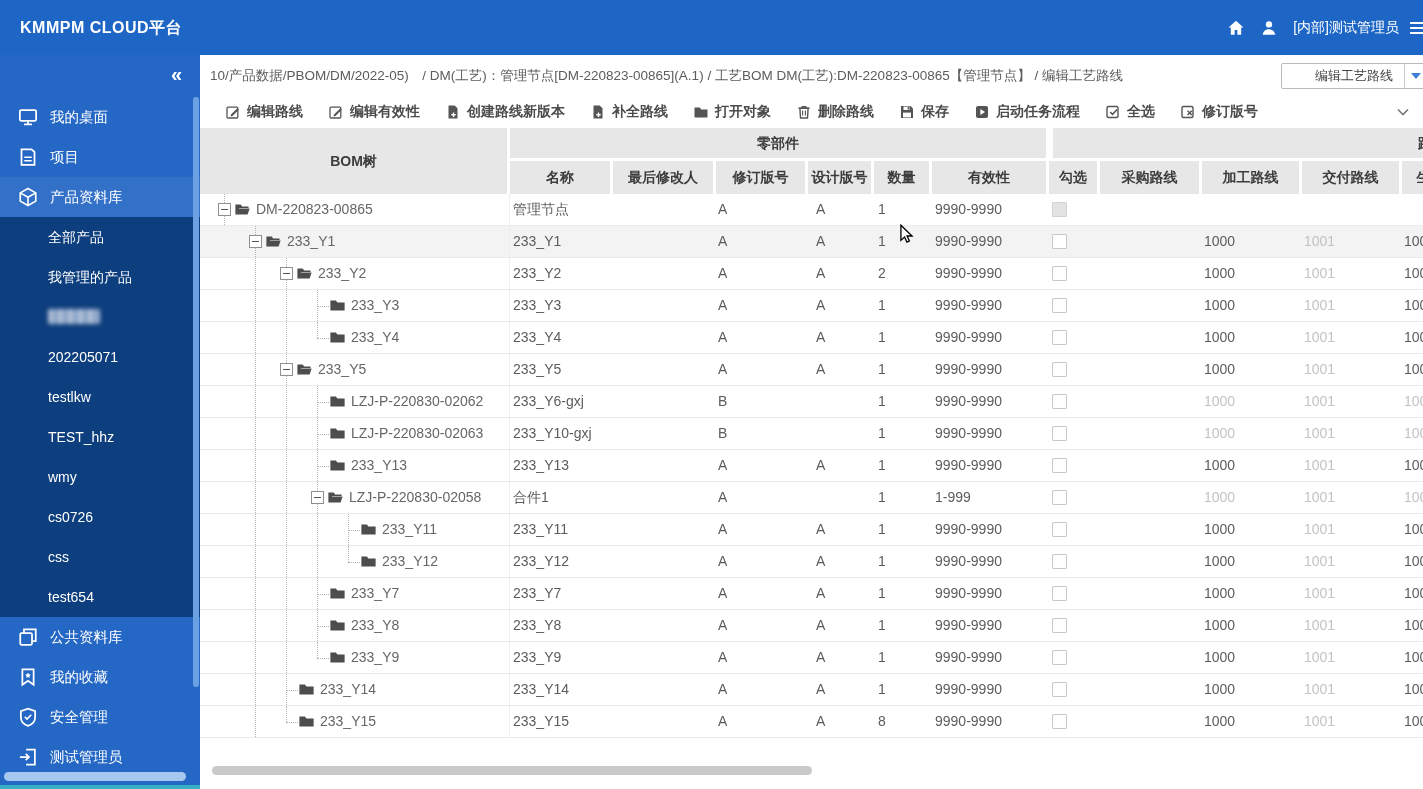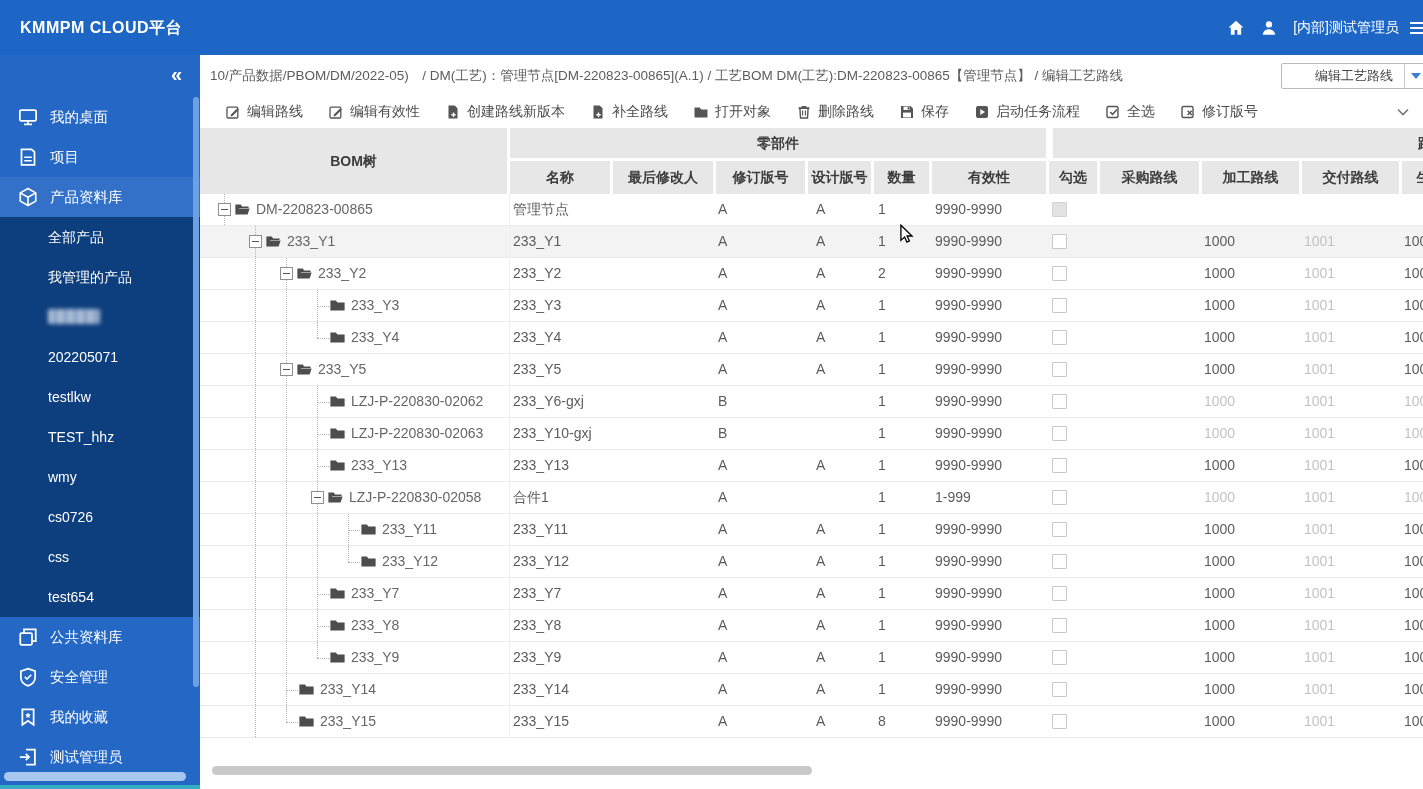--- a/index.html
+++ b/index.html
@@ -35,21 +35,21 @@
 
   
   .crumbrow { position:absolute; left:200px; top:55px; width:1223px; height:41px; background:#fff; }
   .crumb { position:absolute; left:10px; top:0; line-height:41px; color:#5c5c5c; font-size:13.5px; white-space:nowrap; }
   .ddl { position:absolute; left:1081px; top:8px; width:146px; height:26px; border:1px solid #b9b9b9; border-radius:2px; background:#fff; cursor:pointer; }
   .ddl .ddl-val { position:absolute; left:8px; top:0; line-height:24px; font-size:13px; color:#444;margin-left:25px; }
   .ddl .ddl-btn { position:absolute; right:0; top:0; width:22px; height:24px; border-left:1px solid #c9c9c9; display:flex; align-items:center; justify-content:center; }
   .ddl .arr { width:0; height:0; border-left:5px solid transparent; border-right:5px solid transparent; border-top:6px solid #3b7fd4; }
 
   
-  .toolrow { position:absolute; left:200px; top:96px; width:1223px; height:32px; background:#fff; display:flex; align-items:center; }
+  .toolrow { position:absolute; left:200px; top:96px; width:1223px; height:32px; background:#fff; display:flex; align-items:center;font-weight:bold; }
   .tbtn { display:flex; align-items:center; margin-left:25px; color:#4c4c4c; font-size:14px; cursor:pointer; white-space:nowrap; }
   .tbtn .ticon { width:16px; height:16px; margin-right:6px; display:flex; }
   .tool-chev { position:absolute; right:12px; top:8px; cursor:pointer; display:flex; }
 
   
   .thead { position:absolute; left:200px; top:128px; height:66px; width:1223px; overflow:hidden; white-space:nowrap; font-size:14px; color:#3c3c3c; font-weight:bold; }
   .th-bom { position:absolute; left:0; top:0; width:310px; height:66px; background:#e7e7e7; border-right:3px solid #fff; text-align:center; line-height:66px; }
   .th-right { position:absolute; left:310px; top:0; }
   .g-row { height:33px; }
   .g { display:inline-block; height:33px; line-height:30px; background:#e7e7e7; border-right:3px solid #fff; border-bottom:3px solid #fff; text-align:center; vertical-align:top; }
@@ -150,34 +150,34 @@
           <svg width="20" height="20" viewBox="0 0 16 16">
             <rect x="1.8" y="4.8" width="9.4" height="9.4" rx="1" fill="none" stroke="#fff" stroke-width="1.4"></rect>
             <path d="M4.8 4.8V1.8h9.4v9.4h-3" fill="none" stroke="#fff" stroke-width="1.4"></path>
           </svg>
         </span>
         <span>公共资料库</span>
       </div>
       <div class="nav-item">
         <span class="nicon">
           <svg width="20" height="20" viewBox="0 0 16 16">
-            <path d="M8 1.3l5.7 2v4.9c0 3.5-2.4 5.8-5.7 6.9-3.3-1.1-5.7-3.4-5.7-6.9V3.3z" fill="none" stroke="#fff" stroke-width="1.4"></path>
-            <path d="M5.4 7.8l1.8 1.8 3.4-3.4" fill="none" stroke="#fff" stroke-width="1.4"></path>
-          </svg>
-        </span>
-        <span>安全管理</span>
+            <path d="M3.5 1.8h9v12.4L8 11.1l-4.5 3.1z" fill="none" stroke="#fff" stroke-width="1.4"></path>
+            <path d="M8 4.4l.7 1.4 1.6.2-1.2 1.1.3 1.6L8 8l-1.4.7.3-1.6-1.2-1.1 1.6-.2z" fill="#fff"></path>
+          </svg>
+        </span>
+        <span>我的收藏</span>
       </div>
       <div class="nav-item">
         <span class="nicon">
           <svg width="20" height="20" viewBox="0 0 16 16">
-            <path d="M3.5 1.8h9v12.4L8 11.1l-4.5 3.1z" fill="none" stroke="#fff" stroke-width="1.4"></path>
-            <path d="M8 4.4l.7 1.4 1.6.2-1.2 1.1.3 1.6L8 8l-1.4.7.3-1.6-1.2-1.1 1.6-.2z" fill="#fff"></path>
-          </svg>
-        </span>
-        <span>我的收藏</span>
+            <path d="M8 1.3l5.7 2v4.9c0 3.5-2.4 5.8-5.7 6.9-3.3-1.1-5.7-3.4-5.7-6.9V3.3z" fill="none" stroke="#fff" stroke-width="1.4"></path>
+            <path d="M5.4 7.8l1.8 1.8 3.4-3.4" fill="none" stroke="#fff" stroke-width="1.4"></path>
+          </svg>
+        </span>
+        <span>安全管理</span>
       </div>
       <div class="nav-item">
         <span class="nicon">
           <svg width="20" height="20" viewBox="0 0 16 16">
             <path d="M6.5 2h7v12h-7" fill="none" stroke="#fff" stroke-width="1.4"></path>
             <path d="M1.5 8h7M6.2 5.5L8.8 8l-2.6 2.5" fill="none" stroke="#fff" stroke-width="1.4"></path>
           </svg>
         </span>
         <span>测试管理员</span>
       </div>

